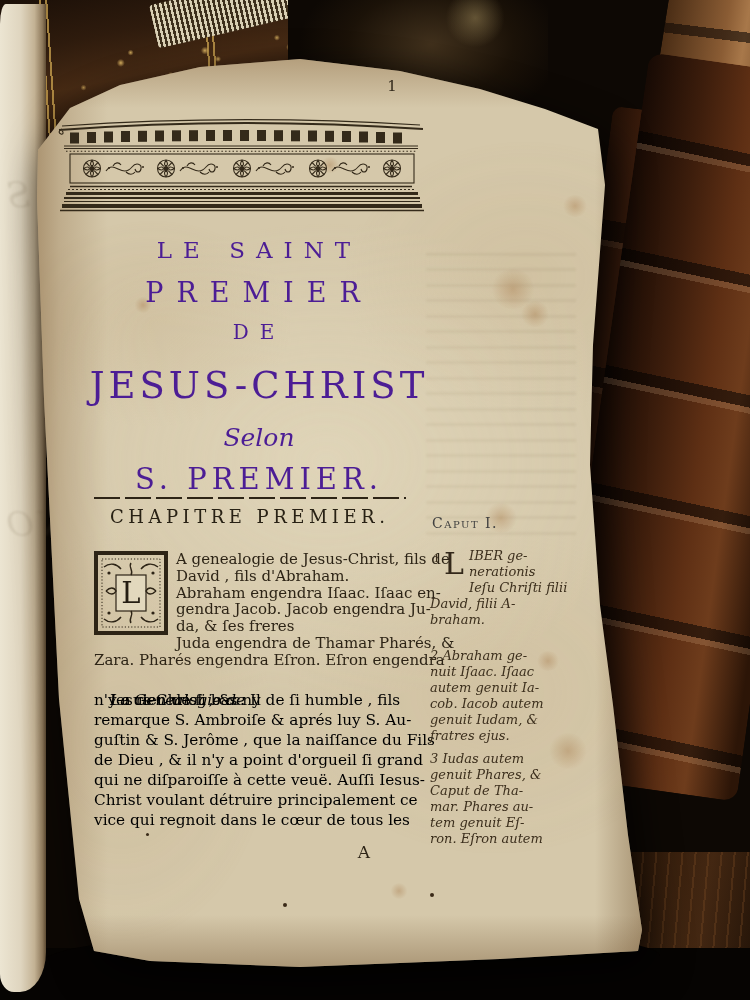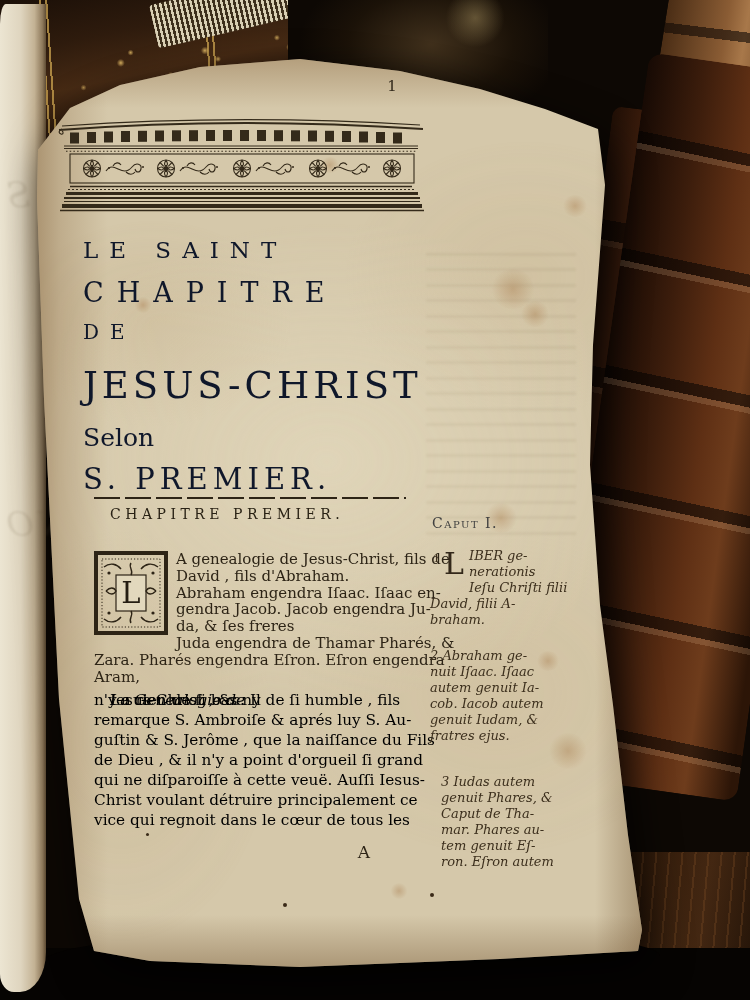--- a/index.html
+++ b/index.html
@@ -91,31 +91,31 @@
   .f7{left:456px;top:458px;width:34px;height:30px;}
   .f8{left:292px;top:112px;width:20px;height:16px;}
   .f9{left:508px;top:606px;width:24px;height:20px;}
   .speck{width:4px;height:4px;border-radius:50%;background:#3a2a18;}
   .s1{left:402px;top:848px;}  .s2{left:255px;top:858px;}  .s3{left:118px;top:788px;width:3px;height:3px;}
 
   
   .pagenum{left:352px;top:32px;width:24px;text-align:center;font-size:15px;color:#31281a;}
   .headpiece{left:28px;top:70px;}
   .headpiece svg{position:static;}
-  .title{left:55px;top:192px;width:352px;color:#0f172a;}
+  .title{left:55px;top:192px;width:352px;text-align:center;color:#4c1d95;}
   .title div{position:static;white-space:nowrap;}
   .t1{font-size:23px;letter-spacing:11px;margin-bottom:14px;}
   .t2{font-size:27px;letter-spacing:13px;margin-bottom:12px;}
   .t3{font-size:20px;letter-spacing:11px;margin-bottom:20px;}
   .t4{font-size:37px;letter-spacing:4px;margin-bottom:16px;}
-  .t5{font-size:25px;margin-bottom:10px;}
+  .t5{font-size:25px;font-style:italic;margin-bottom:10px;}
   .t6{font-size:29px;letter-spacing:5px;}
   .rule{left:66px;top:452px;width:312px;height:2px;
     background:repeating-linear-gradient(90deg,#2d2416 0 26px,transparent 26px 31px);}
-  .chapitre{left:82px;top:461px;font-size:14px;letter-spacing:4.5px;white-space:nowrap;color:#282114;}
+  .chapitre{left:82px;top:461px;font-size:18px;letter-spacing:4.5px;white-space:nowrap;color:#282114;}
   .caput{left:404px;top:470px;font-size:14px;font-variant:small-caps;letter-spacing:1.5px;color:#404040;}
 
   .fcol{left:66px;top:506px;width:342px;font-size:15px;line-height:16.8px;color:#2d2416;}
   .fcol div,.fcol2 div{position:static;white-space:nowrap;}
   .fcapbox{position:relative;float:left;width:82px;height:90px;}
   .fcap{position:absolute;left:0;top:2px;width:74px;height:84px;}
   .fcap svg{position:absolute;left:0;top:0;}
   .fcap .letter{position:absolute;left:22px;top:24px;width:30px;height:36px;text-align:center;
     font-size:29px;line-height:36px;color:#241d12;}
   .ind{padding-left:6px;}
@@ -126,21 +126,21 @@
 
   .lcol{left:402px;top:503px;width:126px;height:372px;font-size:13px;font-style:italic;
     line-height:16px;color:#3c2f1d;}
   .lcol div{white-space:nowrap;}
   .lv1{position:relative;left:0;top:0;width:126px;}
   .lv1 div{position:static;}
   .lv1 .vnum{position:absolute;left:3px;top:3px;font-style:normal;font-size:11px;}
   .lv1 .lcap{float:left;width:22px;height:32px;margin:1px 3px 0 14px;font-style:normal;
     font-size:30px;line-height:30px;color:#33281a;position:static;}
   .lv2{left:0;top:100px;width:126px;}  .lv2 div{position:static;}
-  .lv3{left:0;top:226px;width:126px;margin-left:11px;}  .lv3 div{position:static;}
+  .lv3{left:0;top:203px;width:126px;}  .lv3 div{position:static;}
 </style>
 </head>
 <body>
 
 <div class="scene">
 
   <div class="spine-topleft"></div>
   <div class="edge-stripes"></div>
   <div class="spine-topmid"></div>
   <div class="spine-right-tan"></div>
@@ -237,21 +237,21 @@
         <rect x="10" y="77" width="352" height="3" fill="#342a1a" stroke="none"></rect>
         <line x1="8" y1="83" x2="364" y2="83" stroke-width="2"></line>
         <line x1="8" y1="86.5" x2="364" y2="86.5"></line>
         <rect x="6" y="89" width="360" height="4" fill="#342a1a" stroke="none"></rect>
         <line x1="4" y1="95.5" x2="368" y2="95.5" stroke-width="1.5"></line>
       </svg>
     </div>
 
     <div class="title">
       <div class="t1">LE SAINT</div>
-      <div class="t2">CHAPITRE</div>
+      <div class="t2">PREMIER</div>
       <div class="t3">DE</div>
       <div class="t4">JESUS-CHRIST</div>
       <div class="t5">Selon</div>
       <div class="t6">S. PREMIER.</div>
     </div>
 
     <div class="rule"></div>
     <div class="chapitre">CHAPITRE PREMIER.</div>
     <div class="caput">Caput I.</div>
 
@@ -274,21 +274,20 @@
           <span class="letter">L</span>
         </div>
       </div>
       <div>A genealogie de Jesus-Christ, fils de</div>
       <div class="ind">David , fils d'Abraham.</div>
       <div>Abraham engendra Iſaac. Iſaac en-</div>
       <div class="ind">gendra Jacob. Jacob engendra Ju-</div>
       <div class="ind">da, &amp; ſes freres</div>
       <div>Juda engendra de Thamar Pharés, &amp;</div>
       <div>Zara. Pharés engendra Eſron. Eſron engendra</div>
-      <div>Aram,</div>
     </div>
 
     <div class="fcol2">
       <div class="p2first">
             <span class="lead-it">La Genealogie de </span>
             <span>Iesus-Christ , &amp;c. Il</span>
           </div>
       <div>n'y a rien de ſi bas ny de ſi humble , fils</div>
       <div>remarque S. Ambroiſe &amp; aprés luy S. Au-</div>
       <div>guſtin &amp; S. Jerôme , que la naiſſance du Fils</div>

